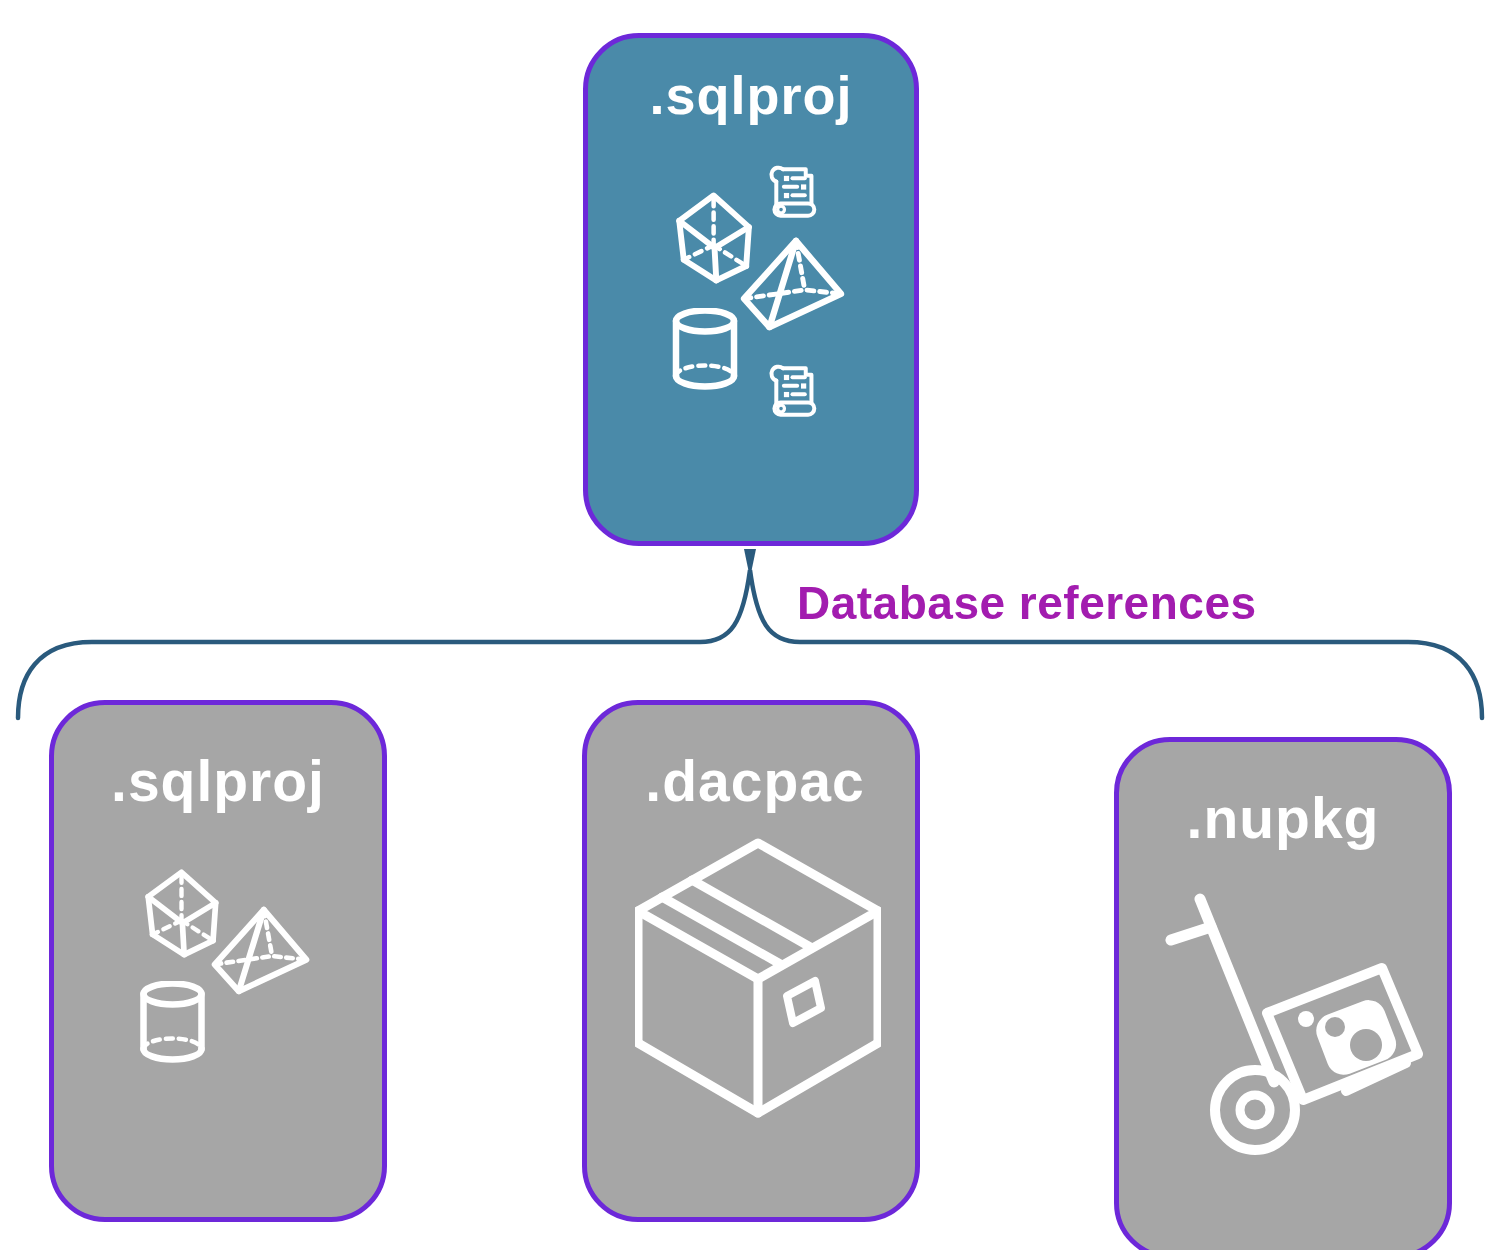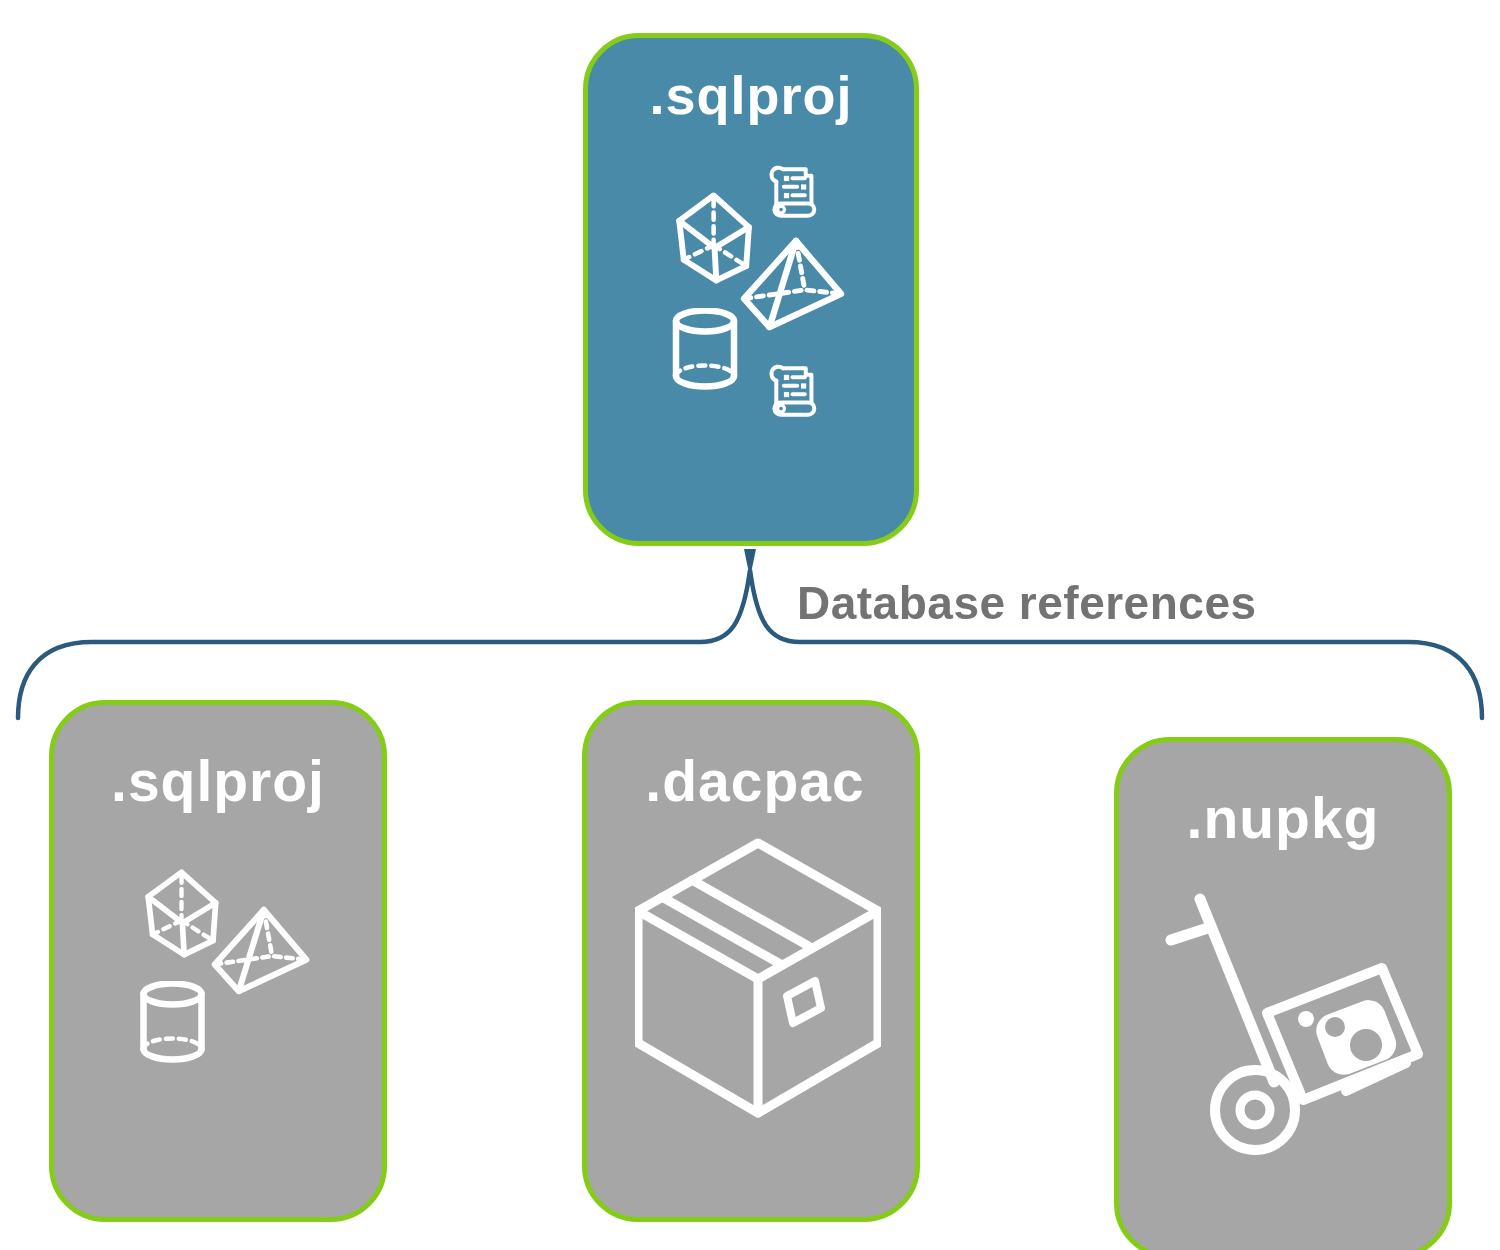--- a/index.html
+++ b/index.html
@@ -2,21 +2,21 @@
 <html><head>
 <meta charset="utf-8">
 <style>
   html,body { margin:0; padding:0; background:#ffffff; }
   #stage {
     position:relative; width:1500px; height:1250px; background:#ffffff;
     font-family:"Liberation Sans", sans-serif; overflow:hidden;
   }
   .card {
     position:absolute; box-sizing:border-box;
-    border:5px solid #84cc16; border-radius:56px;
+    border:5px solid #6d28d9; border-radius:56px;
   }
   #root-card { left:583px; top:33px; width:336px; height:513px; background:#4a8aa9; }
   .child-card { top:700px; width:338px; height:522px; background:#a6a6a6; }
   #child-card-sqlproj { left:49px; }
   #child-card-dacpac  { left:582px;padding-left:8px; }
   #child-card-nupkg   { left:1114px;margin-top:37px; }
   .card-title {
     position:relative; display:block; text-align:center;
     color:#ffffff; font-weight:800; font-size:54px; line-height:1;
     letter-spacing:1px;
@@ -24,21 +24,21 @@
   #root-card .card-title { margin-top:30px; }
   .child-card .card-title { margin-top:48px; font-size:57px; }
   .icon-svg { position:absolute; display:block; }
   #root-icon-cluster   { left:72px;  top:122px; width:190px; height:262px; }
   #child-icon-cluster  { left:80px;  top:160px; width:182px; height:202px; }
   #package-icon-svg    { left:48px;  top:133px; width:246px; height:282px; }
   #handtruck-icon-svg  { left:41px;  top:150px; width:280px; height:270px; }
   #connector-overlay { position:absolute; left:0; top:0; width:1500px; height:1250px; pointer-events:none; }
   #connector-label {
     position:absolute; left:797px; top:576px;
-    font-size:46px; font-weight:800; color:#737373; letter-spacing:0.5px;
+    font-size:46px; font-weight:800; color:#a21caf; letter-spacing:0.5px;
     white-space:nowrap;
   }
   .wicon { stroke:#ffffff; fill:none; stroke-linecap:round; stroke-linejoin:round; }
 </style>
 </head>
 <body>
 
 <svg width="0" height="0" style="position:absolute" aria-hidden="true">
   <defs>
     <symbol id="sym-scroll" viewBox="0 0 60 64">

